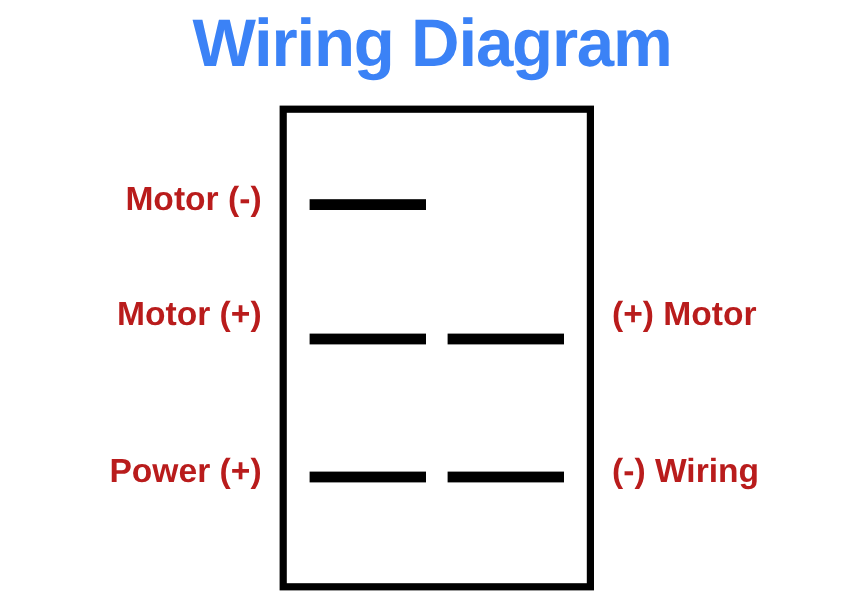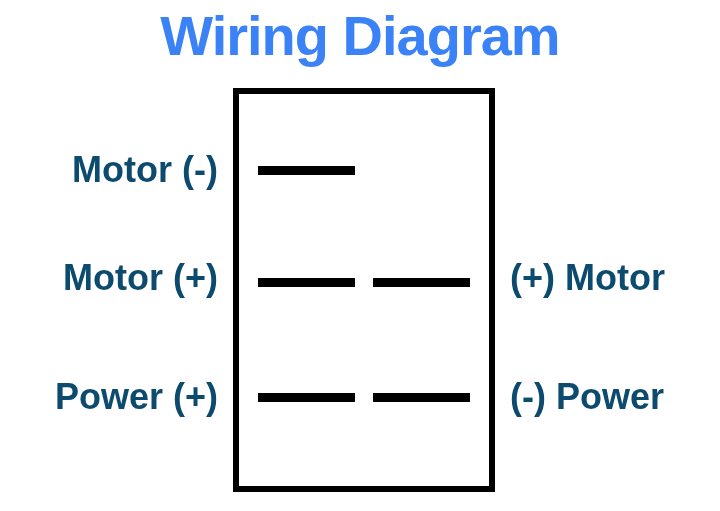--- a/index.html
+++ b/index.html
@@ -54,36 +54,36 @@
   }
   .terminal.col-left  { left: 258px; }
   .terminal.col-right { left: 373px; }
   .terminal.row-top    { top: 166px; }
   .terminal.row-middle { top: 278px; }
   .terminal.row-bottom { top: 393px; }
 
   
   .label {
     position: absolute;
-    font-size: 36px;
+    font-size: 28px;
     font-weight: bold;
-    color: #0c4a6e;
+    color: #b91c1c;
     line-height: 1;
     white-space: nowrap;
   }
   .label.left {
     right: 502px;
     text-align: right;
   }
   .label.right {
     left: 510px;
     text-align: left;
   }
   .label.row-top    { top: 152px; }
-  .label.row-middle { top: 260px; }
+  .label.row-middle { top: 248px; }
   .label.row-bottom { top: 379px; }
 </style>
 </head>
 <body>
 
 <div id="canvas">
 
   <div class="title">Wiring Diagram</div>
 
   <div class="switch-body"></div>
@@ -94,15 +94,15 @@
   <div class="terminal col-right row-middle"></div>
 
   <div class="terminal col-left row-bottom"></div>
   <div class="terminal col-right row-bottom"></div>
 
   <div class="label left row-top">Motor (-)</div>
   <div class="label left row-middle">Motor (+)</div>
   <div class="label left row-bottom">Power (+)</div>
 
   <div class="label right row-middle">(+) Motor</div>
-  <div class="label right row-bottom">(-) Power</div>
+  <div class="label right row-bottom">(-) Wiring</div>
 
 </div>
 
 </body></html>

